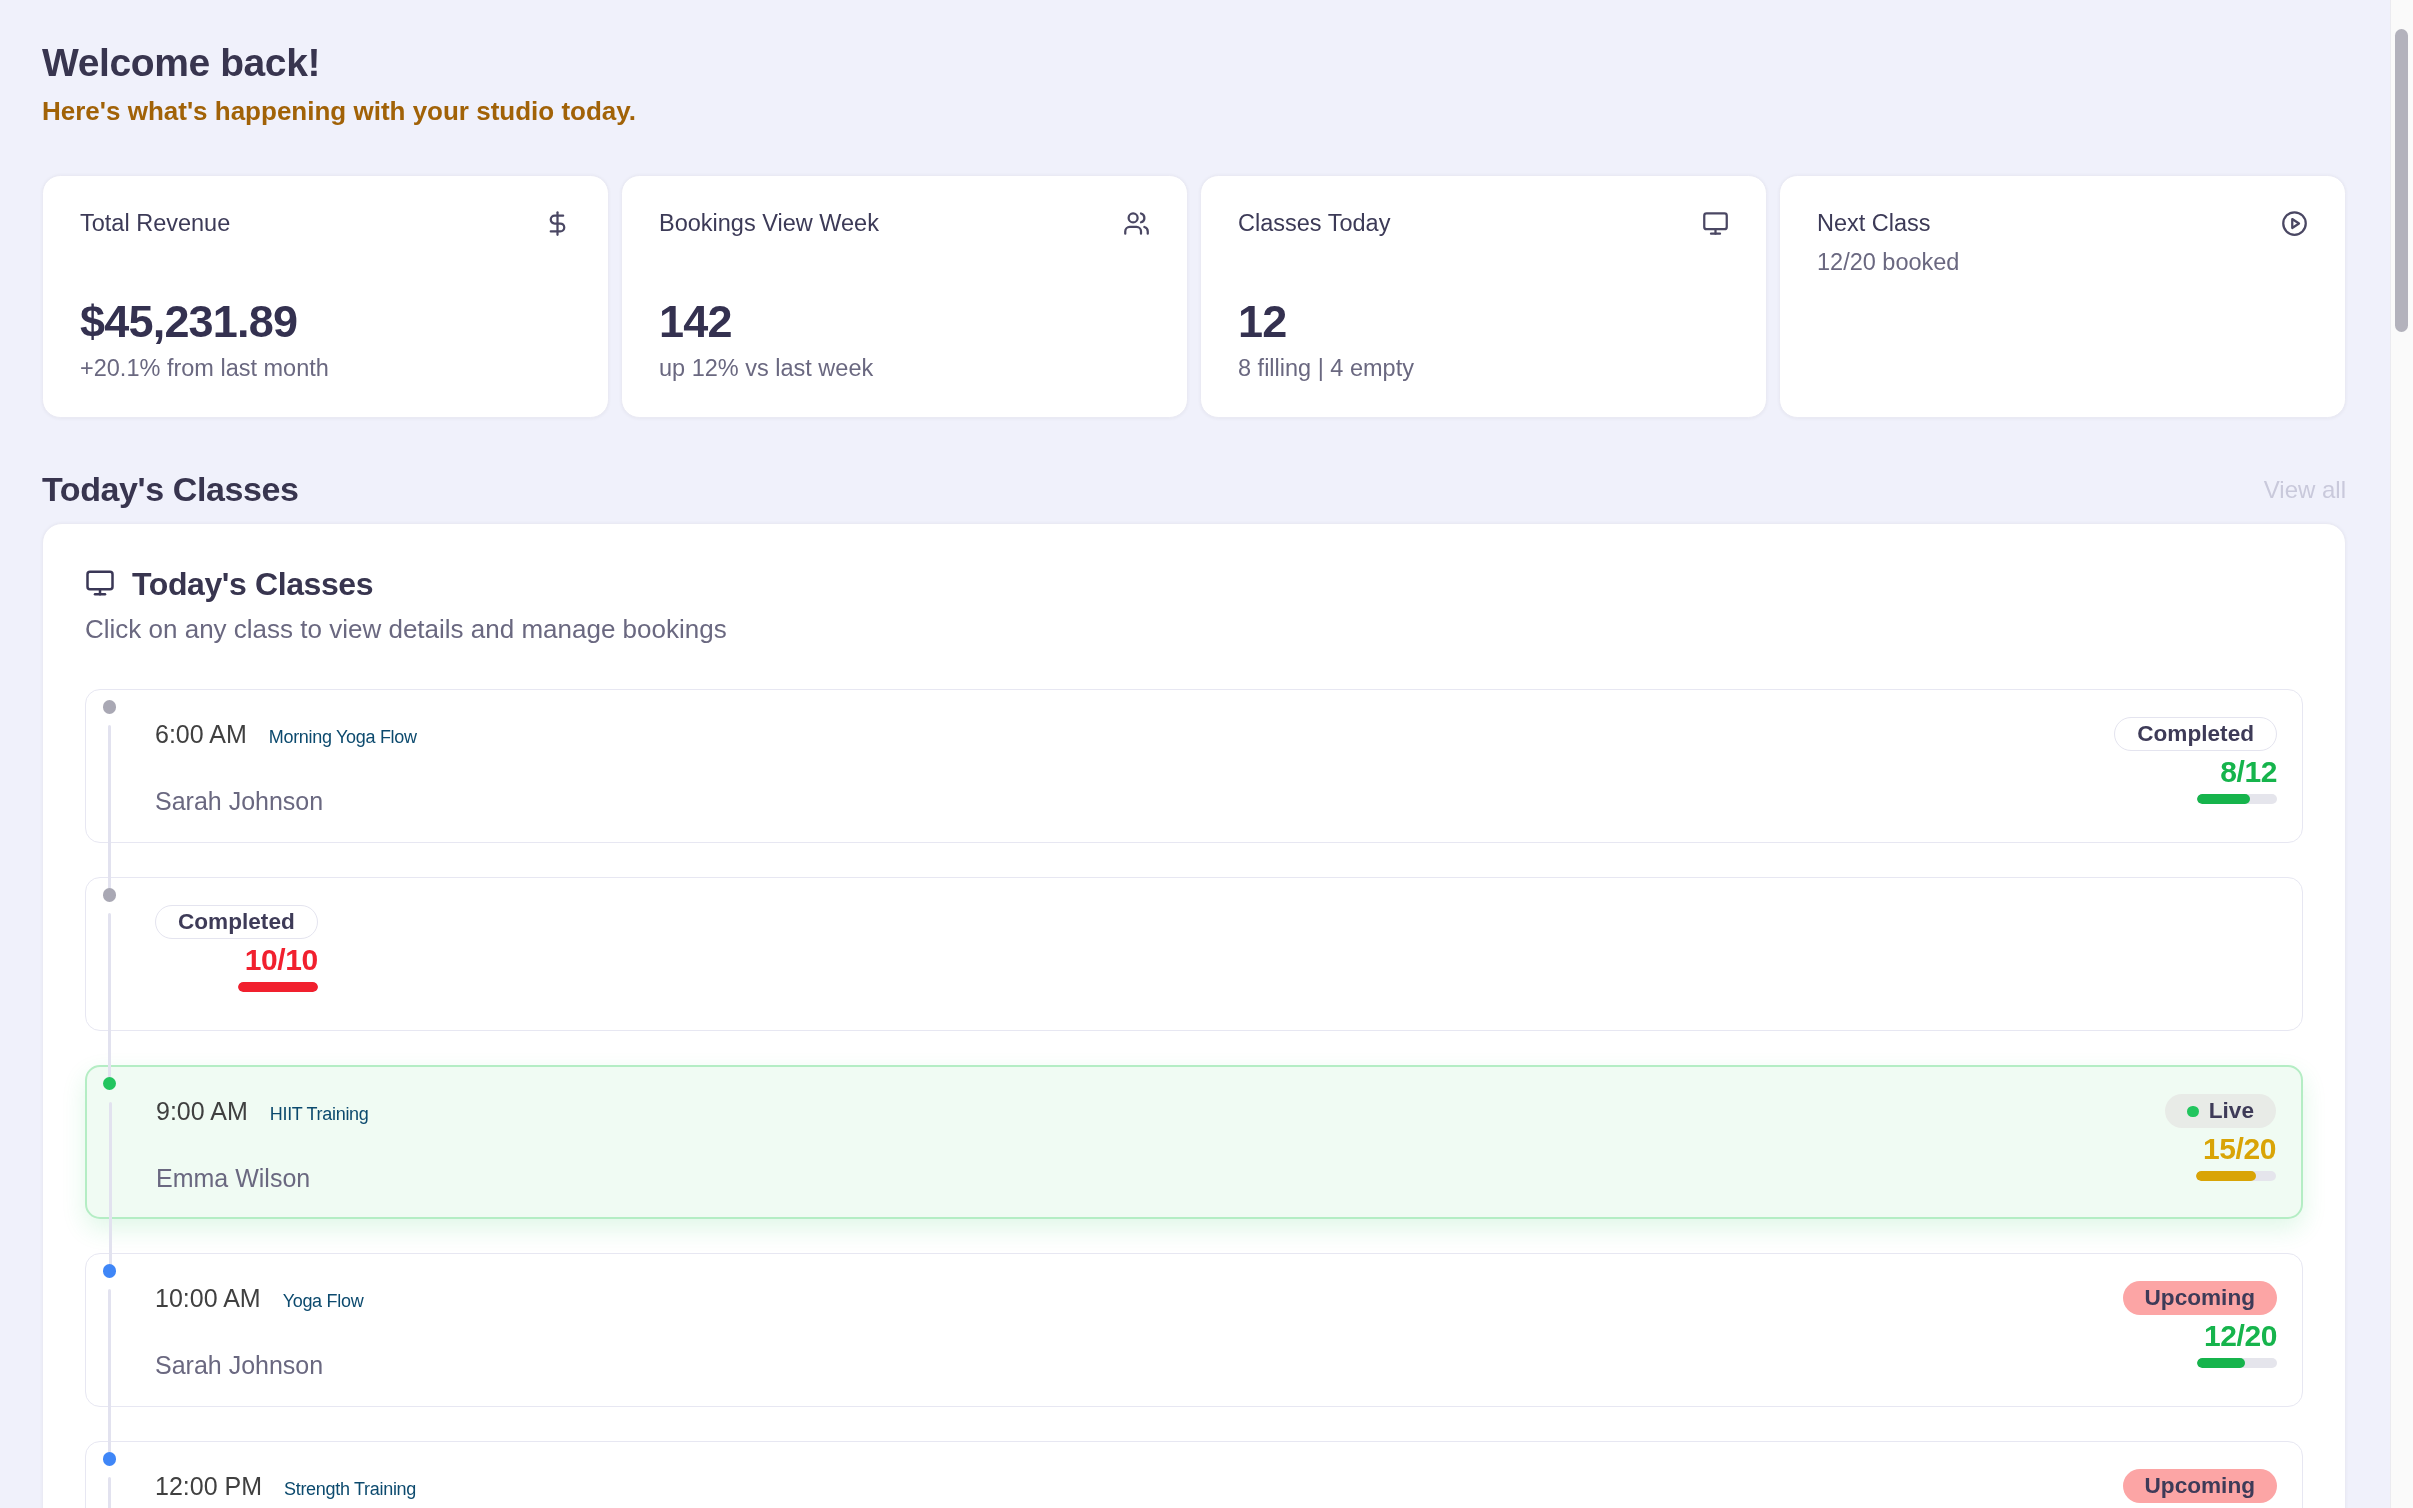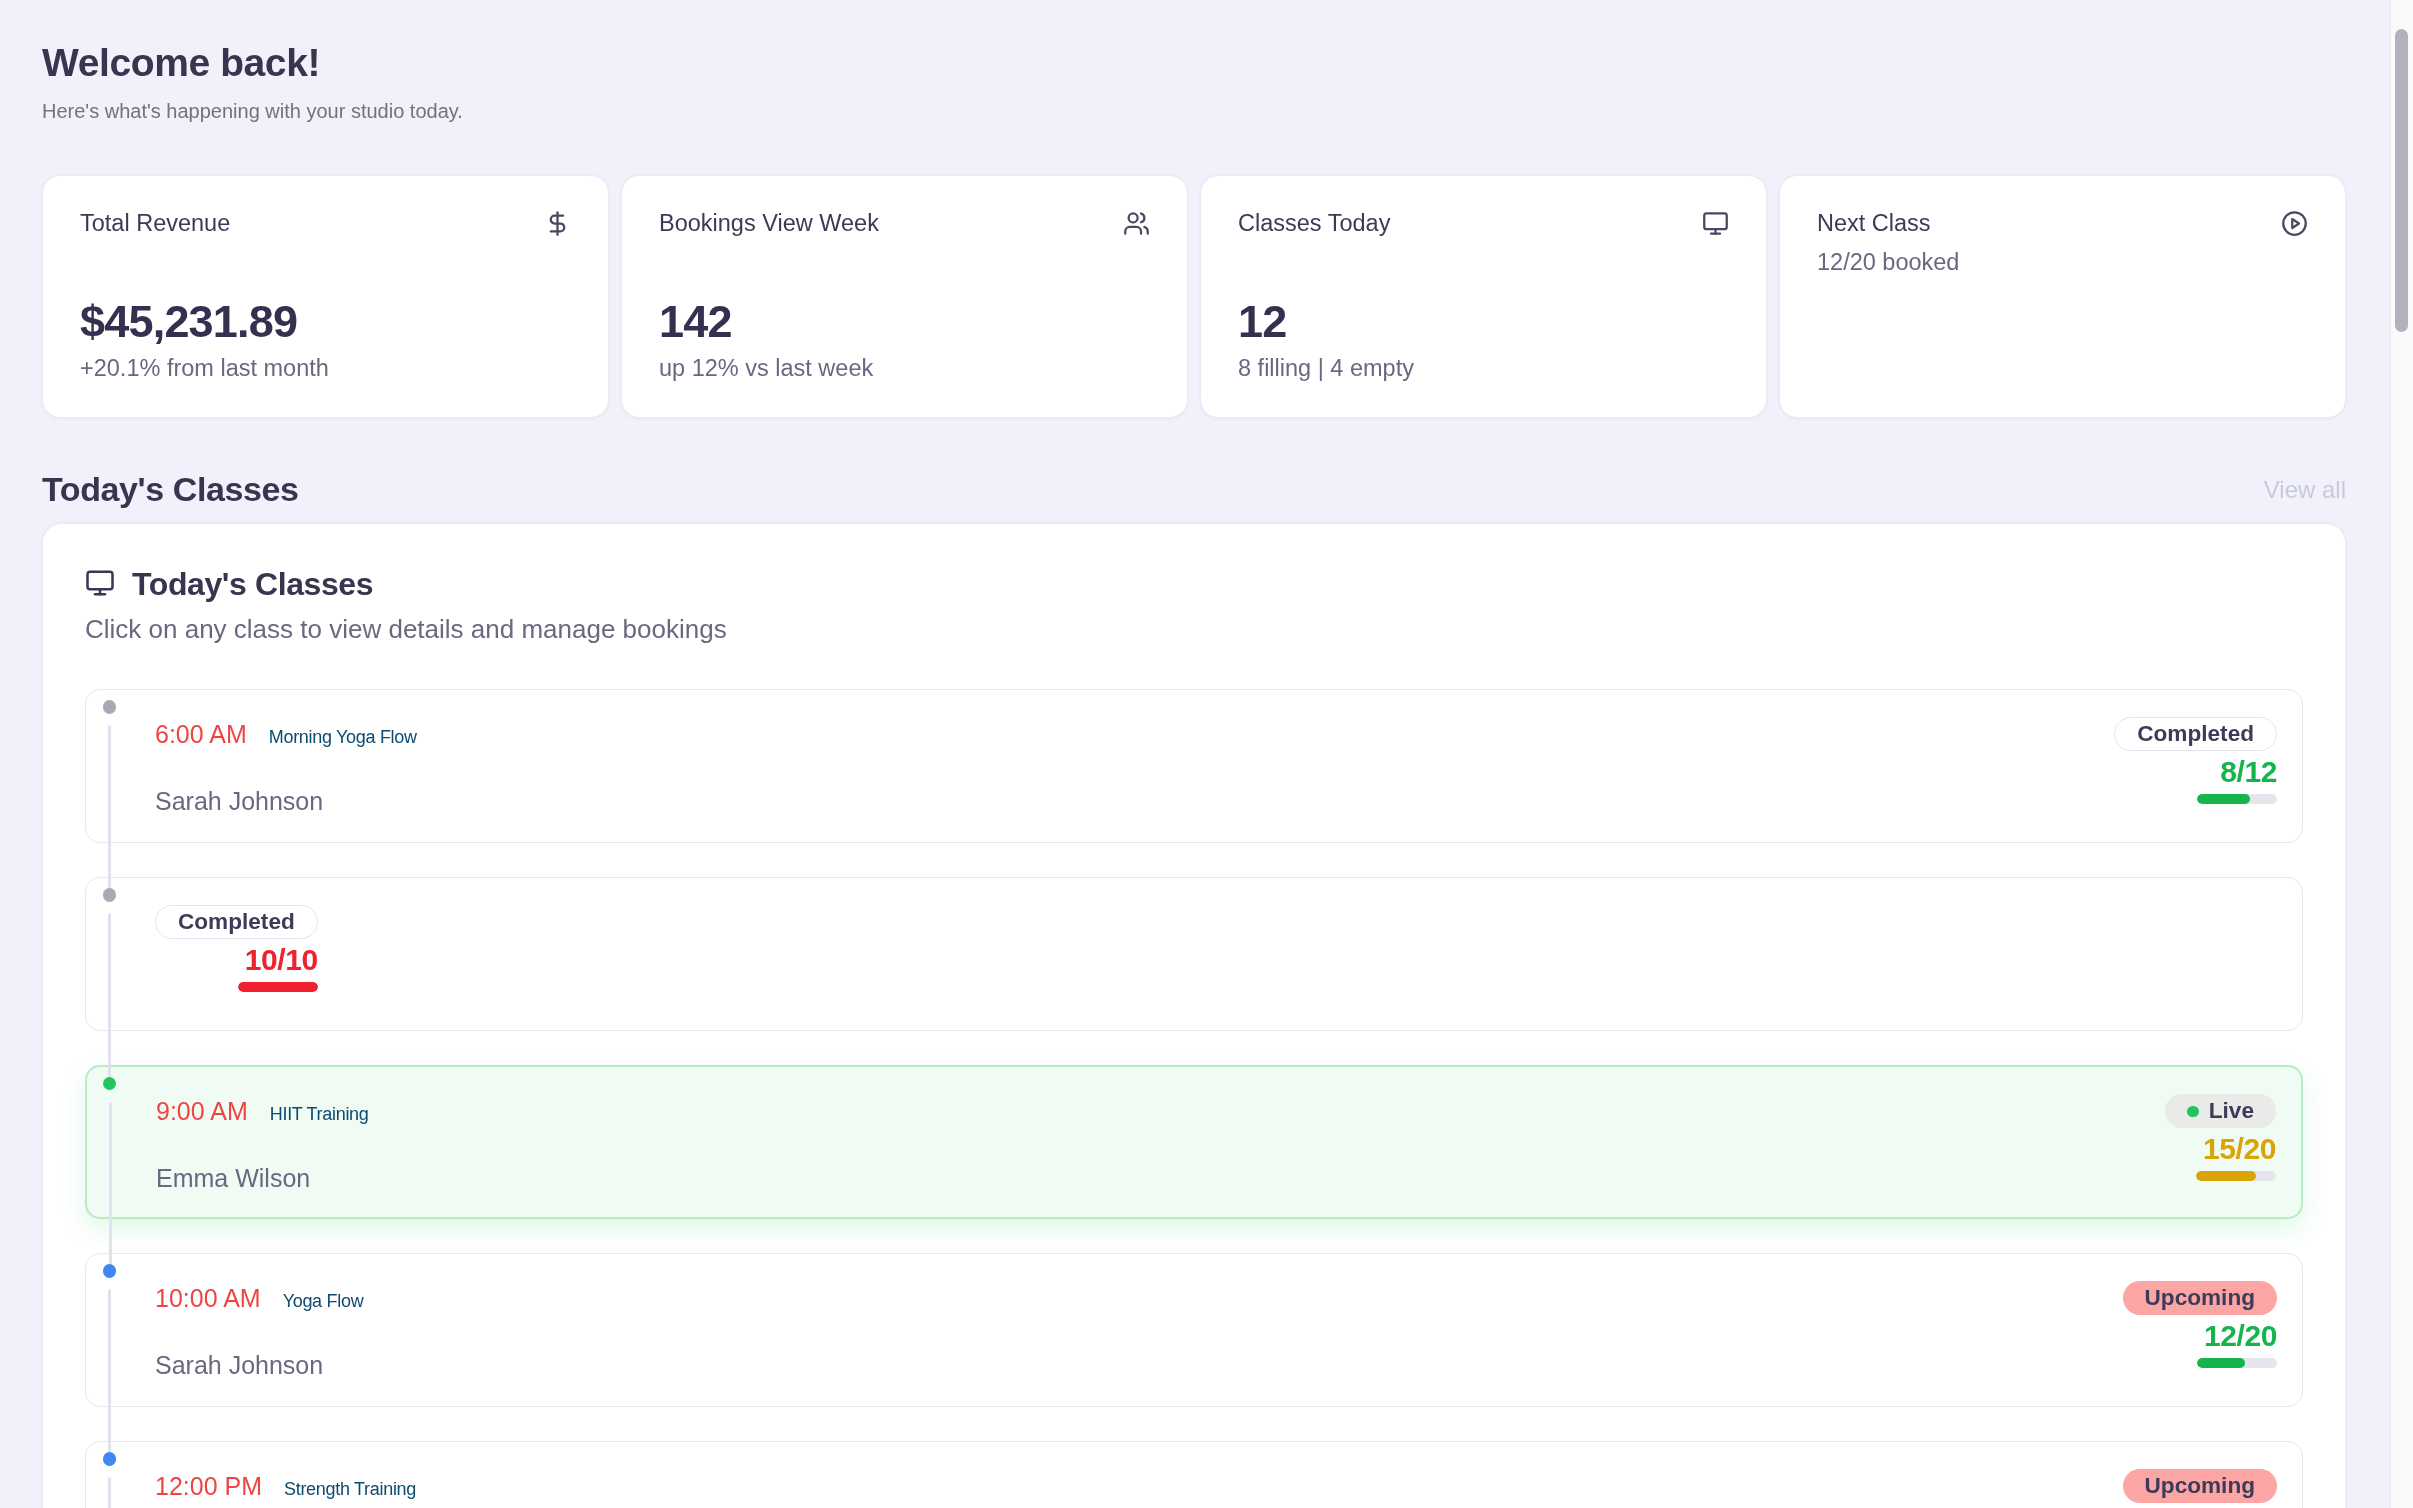--- a/index.html
+++ b/index.html
@@ -6,21 +6,21 @@
   body{
     width:2413px;height:1508px;overflow:hidden;position:relative;
     background:#f0f1fb;
     font-family:"Liberation Sans","DejaVu Sans",sans-serif;
     color:#38354f;
   }
   .page{padding:39px 67px 0 42px;}
 
   
   .h1{font-size:39px;line-height:48px;font-weight:700;color:#38354f;letter-spacing:-0.4px;margin:0 0 8.4px;}
-  .page-subtitle{font-size:20px;line-height:33px;color:#737373;margin:0 0 47px;}
+  .page-subtitle{font-size:26px;line-height:33px;color:#a16207;margin:0 0 47px;font-weight:bold;}
 
   
   .stats{display:grid;grid-template-columns:repeat(4,1fr);gap:12px;}
   .stat-card{
     background:#ffffff;border:1.7px solid #eaeaf4;border-radius:18.4px;
     height:243px;box-sizing:border-box;padding:34px 37px 35px;
     display:flex;flex-direction:column;
     box-shadow:0 0.8px 3.4px rgba(30,30,60,0.05);
   }
   .stat-head{display:flex;justify-content:space-between;align-items:flex-start;}
@@ -55,21 +55,21 @@
   }
   .class-row.highlight{
     background:#f0fbf3;border:2.5px solid #b4edc4;
     box-shadow:0 10px 25px rgba(34,197,94,0.14);
   }
   .dot{position:absolute;z-index:3;left:17px;top:10px;width:13.4px;height:13.4px;border-radius:50%;background:#a9a8b4;}
   .class-row.highlight .dot{left:16px;top:9.2px;}
   .tl-line{position:absolute;z-index:2;left:22px;top:35px;width:3.4px;height:168px;background:#e2e2ef;border-radius:1.7px;}
   .row-inner{display:flex;justify-content:space-between;height:100%;box-sizing:border-box;padding:27px 25px 25px 69px;}
   .row-line1{display:flex;align-items:baseline;gap:22px;}
-  .class-time{font-size:25px;line-height:34px;color:#ef4444;}
+  .class-time{font-size:25px;line-height:34px;color:#404040;}
   .class-name{font-size:18px;line-height:34px;font-weight:400;color:#0c4a6e;letter-spacing:-0.3px;}
   .instructor{margin-top:30px;font-size:25px;line-height:34px;color:#6a6880;}
   .row-right{display:flex;flex-direction:column;align-items:flex-end;}
   .badge{
     height:34px;padding:0 22px;border-radius:837px;box-sizing:border-box;
     display:inline-flex;align-items:center;gap:10px;
     font-size:22.6px;font-weight:600;color:#3e3b58;white-space:nowrap;
   }
   .badge.outline{background:#ffffff;border:1.7px solid #e4e4ef;}
   .badge.live{background:#e8ebe7;}

